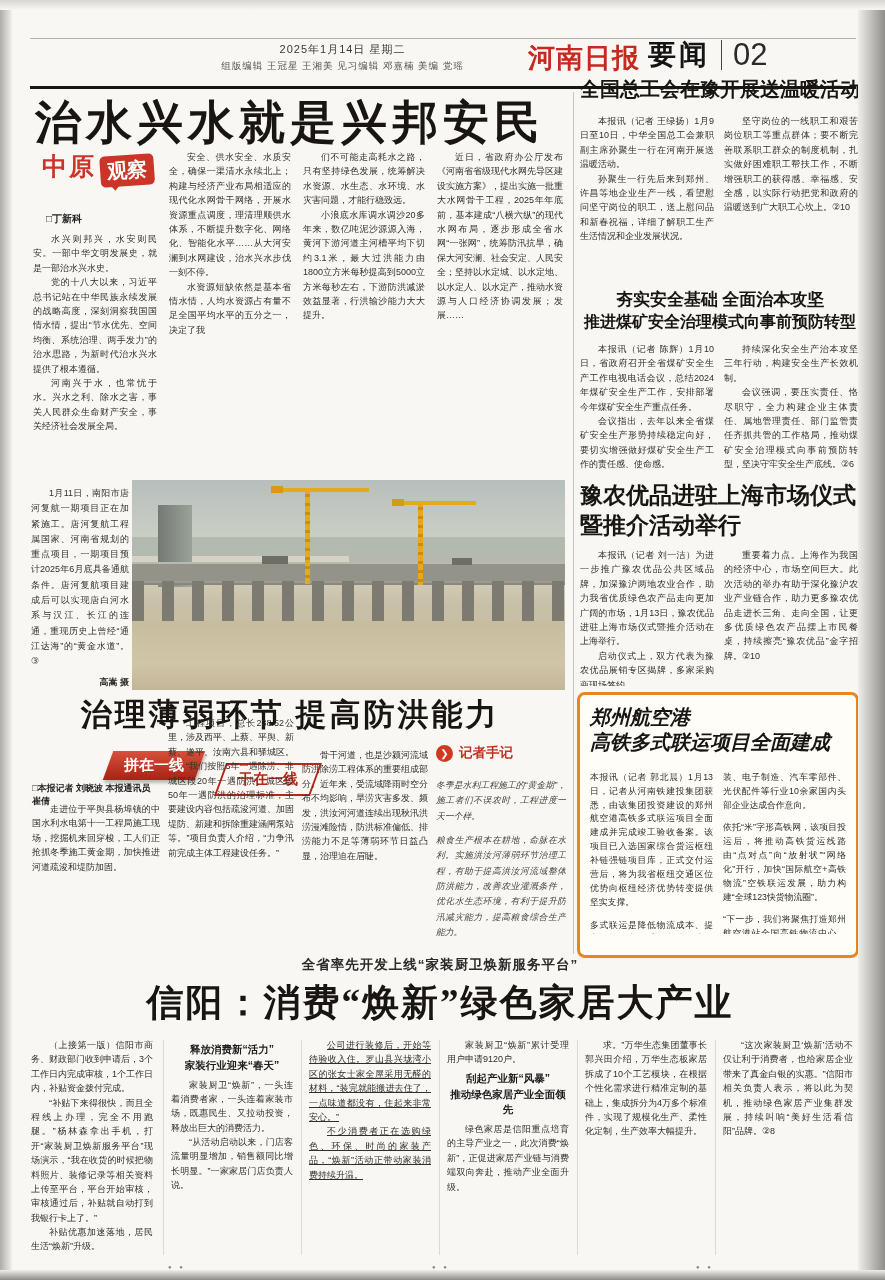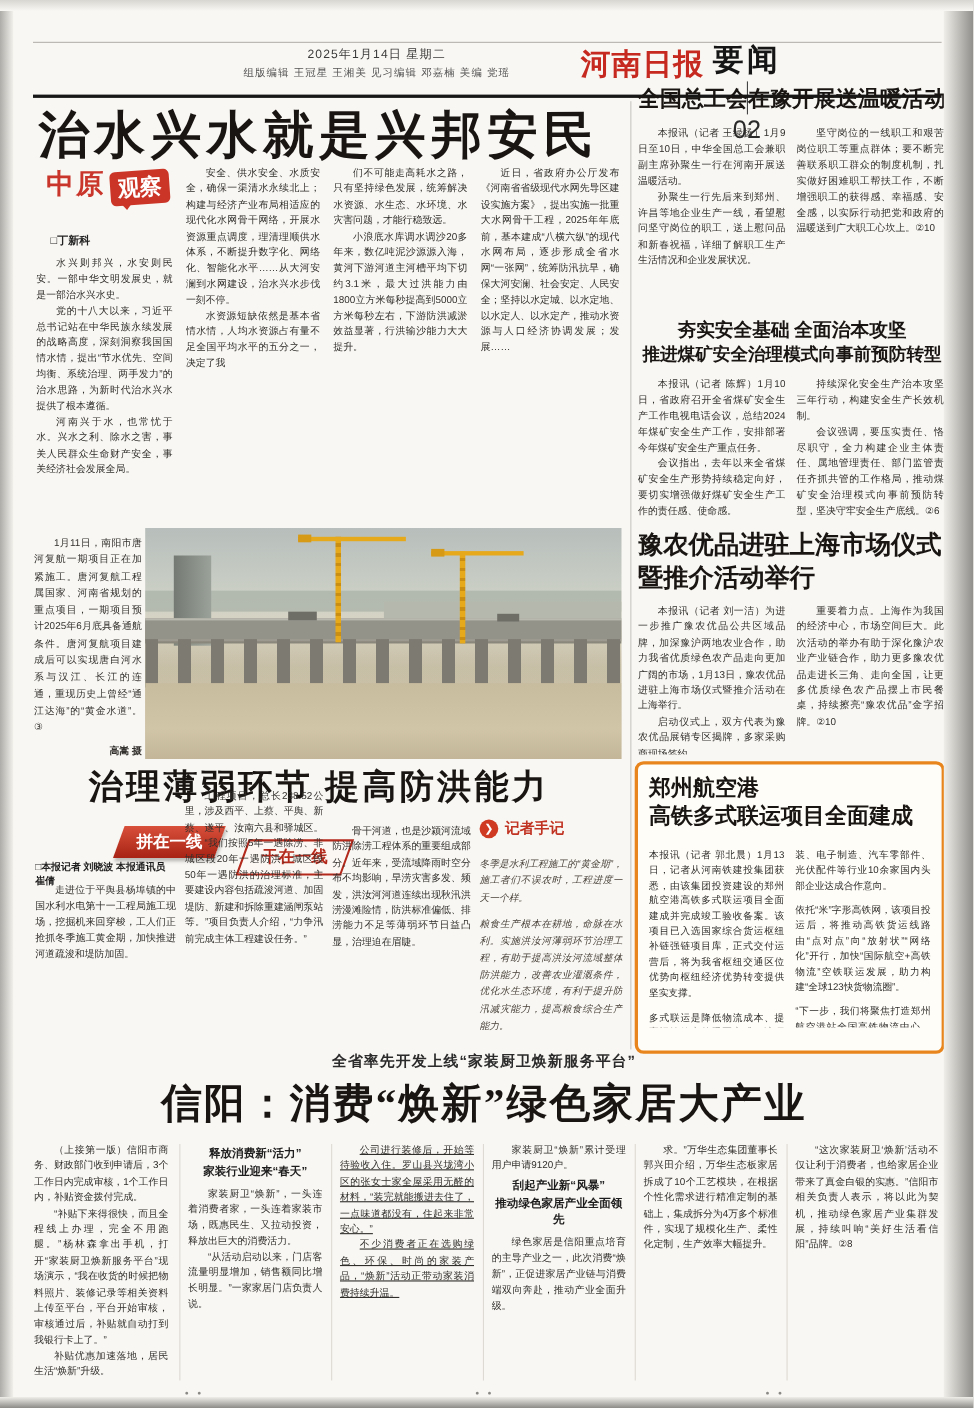--- a/index.html
+++ b/index.html
@@ -11,24 +11,24 @@
   .edge-left{left:0;top:0;width:12px;height:1280px;background:linear-gradient(90deg,#aeaca8,#f2f0eb);z-index:6;}
   .edge-right{left:858px;top:0;width:27px;height:1280px;background:linear-gradient(270deg,#908e8a,#f0eee9);z-index:6;}
   .edge-top{left:0;top:0;width:885px;height:10px;background:linear-gradient(#d8d6d1,#f9f7f3);z-index:6;}
   .edge-bottom{left:0;top:1270px;width:885px;height:10px;background:linear-gradient(#f0eee9,#8d8b87);z-index:6;}
   
   .rule-top{left:30px;top:38px;width:826px;height:1px;background:#b5b2ad;}
   .hdr-meta{left:165px;top:42px;width:355px;text-align:center;}
   .hdr-date{font-size:11px;color:#3a3a3a;letter-spacing:1px;}
   .hdr-editors{font-size:9.5px;color:#555;margin-top:3px;letter-spacing:1px;}
   .masthead{left:528px;top:40px;font-size:27px;font-weight:bold;color:#c5291f;letter-spacing:1px;}
-  .hdr-section{left:648px;top:36px;display:flex;align-items:center;flex-direction:column;}
+  .hdr-section{left:648px;top:36px;display:flex;align-items:center;}
   .sec-name{font-size:28px;font-weight:900;color:#151515;letter-spacing:3px;}
   .sec-div{width:1px;height:30px;background:#444;margin:0 11px;}
-  .sec-no{font-size:23px;color:#2a2a2a;font-weight:400;}
+  .sec-no{font-size:31px;color:#2a2a2a;font-weight:400;}
   .rule-black{left:30px;top:86px;width:826px;height:3px;background:#171717;}
   
   .col{position:absolute;font-size:9px;line-height:1.6;text-align:justify;color:#312f2c;overflow:hidden;}
   .col p.para,.pbox p.para{margin:0;text-indent:2em;}
   
   .h1-main{left:30px;top:92px;width:520px;text-align:center;font-size:46px;font-weight:900;
            letter-spacing:5px;color:#181512;}
   .logo{left:42px;top:150px;white-space:nowrap;}
   .logo-a{font-size:25px;font-weight:900;color:#c9352a;letter-spacing:2px;}
   .logo-b{display:inline-block;background:#cb3527;color:#fff;font-size:20px;font-weight:900;
@@ -66,21 +66,21 @@
   .notes-head{display:flex;align-items:center;gap:6px;}
   .notes-icon{width:17px;height:17px;border-radius:50%;background:#cf3a22;color:#fff;font-size:10px;
               display:flex;align-items:center;justify-content:center;font-weight:bold;}
   .notes-label{color:#c03322;font-weight:bold;font-size:13.5px;}
   .notes-body{margin-top:7px;font-style:italic;color:#4a443c;font-size:8.8px;line-height:1.75;text-align:justify;overflow:hidden;height:178px;}
   
   .vline{left:573px;top:92px;width:1px;height:862px;background:#c9c6c1;}
   .rh{position:absolute;font-weight:900;color:#181512;text-align:center;}
   .box{left:577px;top:692px;width:282px;height:266px;border:3px solid #e8861d;border-radius:8px;
        background:#fffdf8;box-sizing:border-box;padding:10px 10px 8px;z-index:2;}
-  .boxh{font-size:20px;font-weight:900;line-height:1.25;color:#181512;}
+  .boxh{font-size:20px;font-weight:900;line-height:1.25;color:#181512;font-style:italic;}
   .boxcols{display:flex;gap:10px;margin-top:7px;}
   .boxcol{flex:1;font-size:8.8px;line-height:1.58;text-align:justify;height:172px;overflow:hidden;}
   
   .kicker{left:180px;top:956px;width:520px;text-align:center;font-size:13.5px;font-weight:bold;color:#2b2b2b;letter-spacing:1px;}
   .h3-main{left:60px;top:978px;width:760px;text-align:center;font-size:37px;font-weight:900;letter-spacing:2px;color:#181512;}
   .subhead{font-weight:bold;text-align:center;font-size:10.5px;line-height:1.5;margin:4px 0;color:#1d1d1d;}
   .vr{position:absolute;top:1040px;height:215px;width:1px;background:#ddd9d3;}
   .dots{position:absolute;top:1264px;font-size:6px;color:#8b8986;letter-spacing:3px;}
 </style>
 </head>

